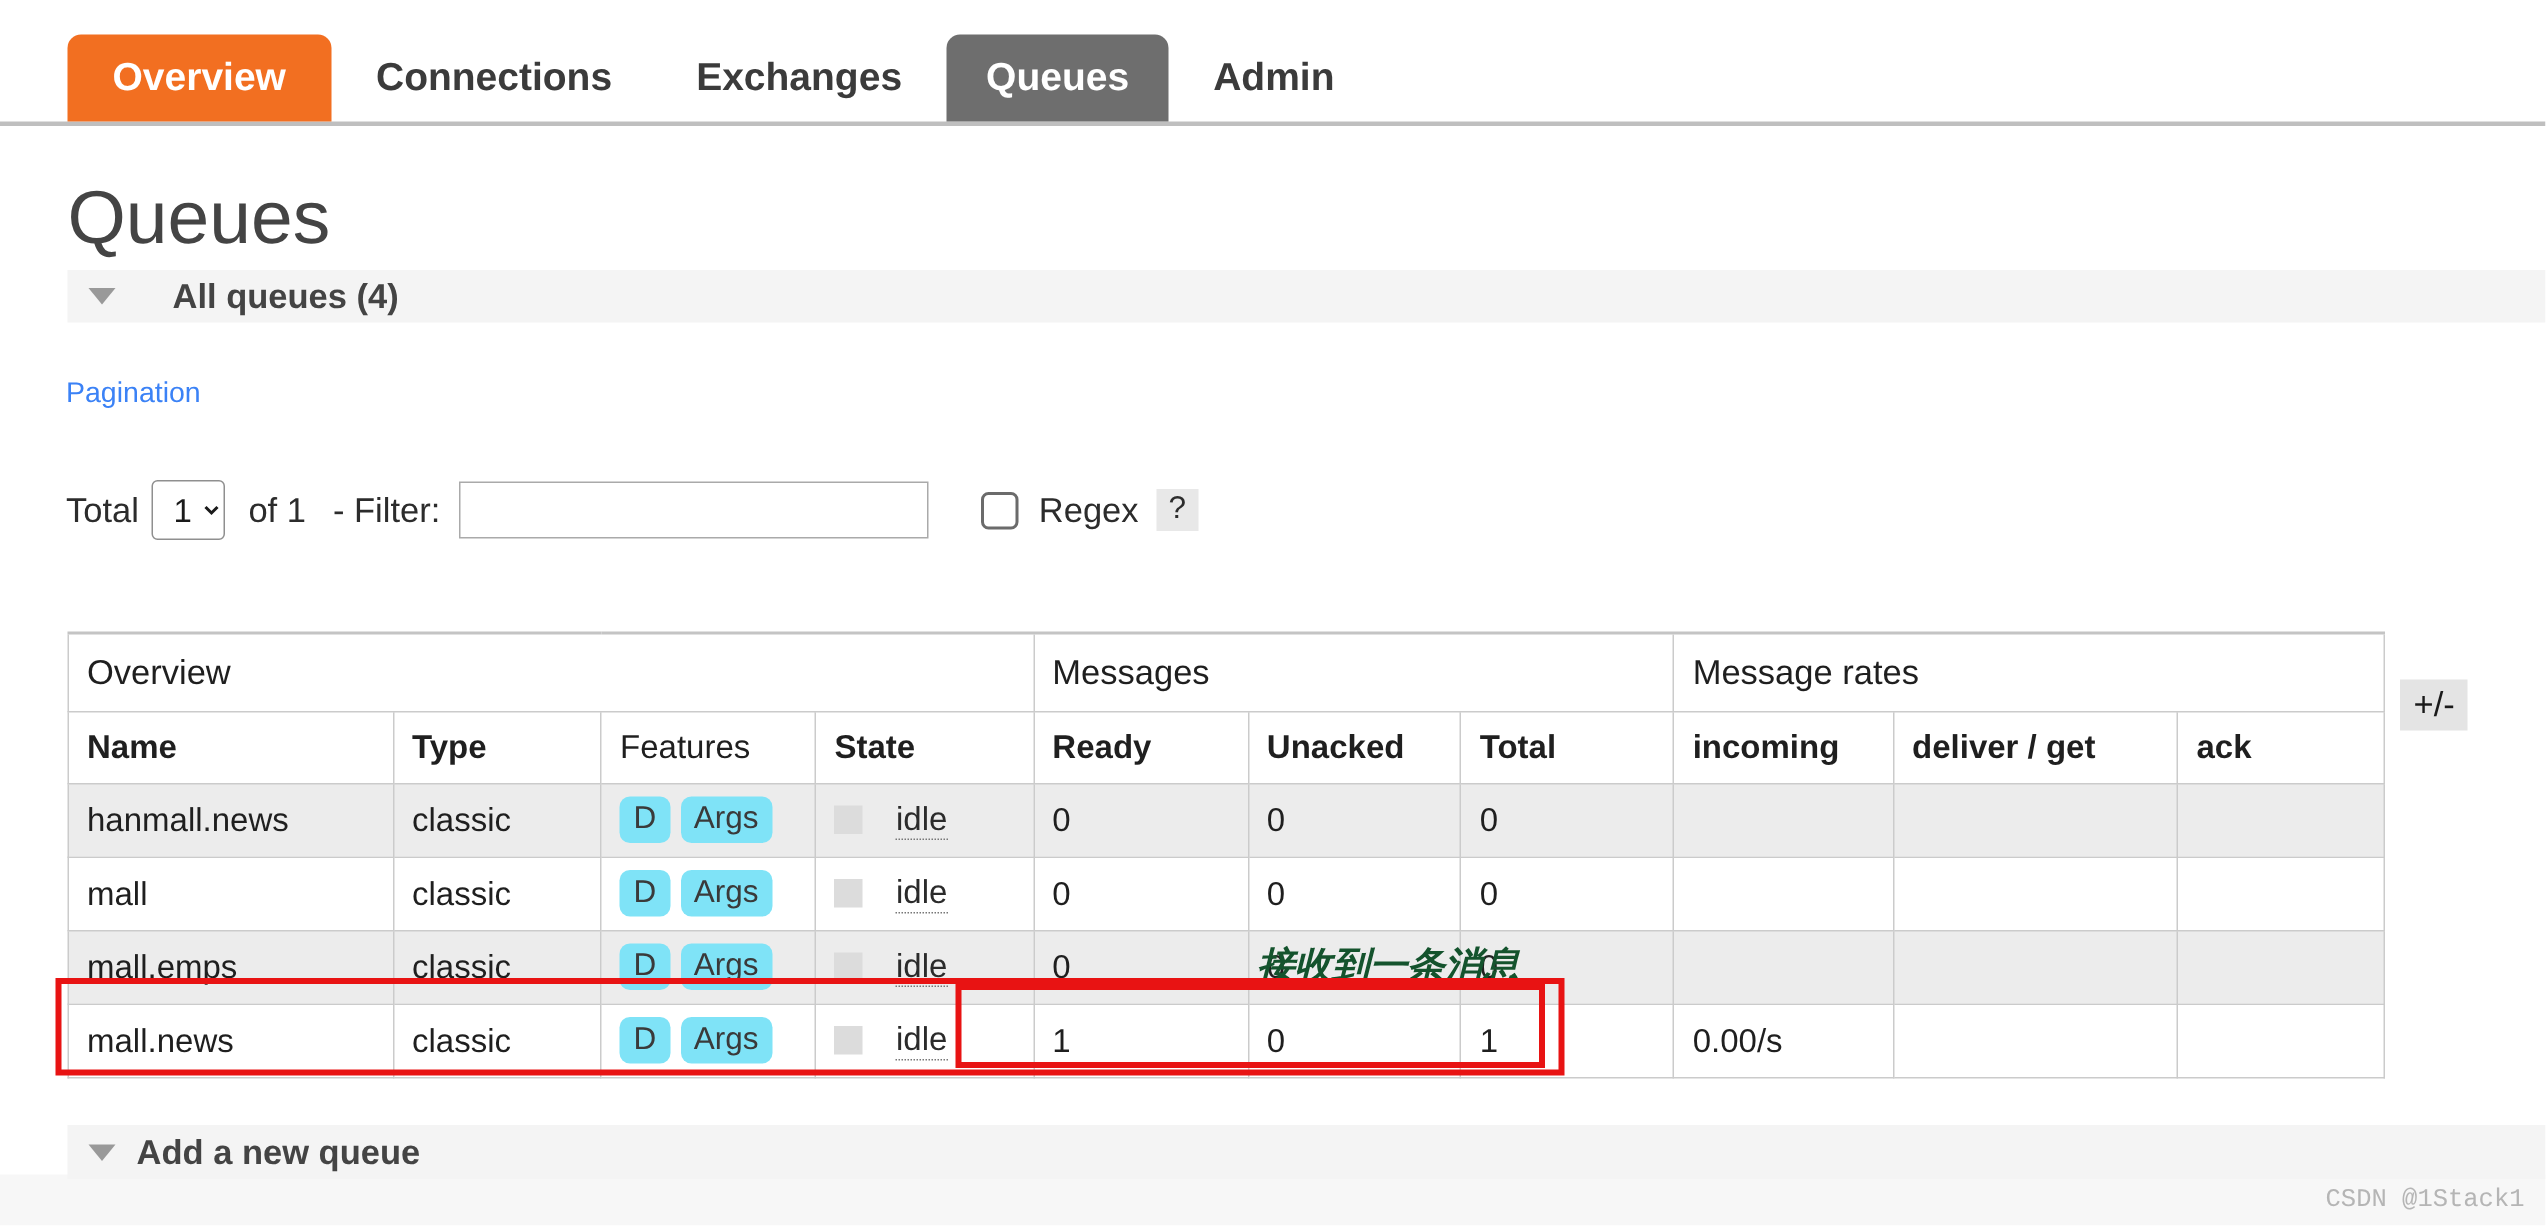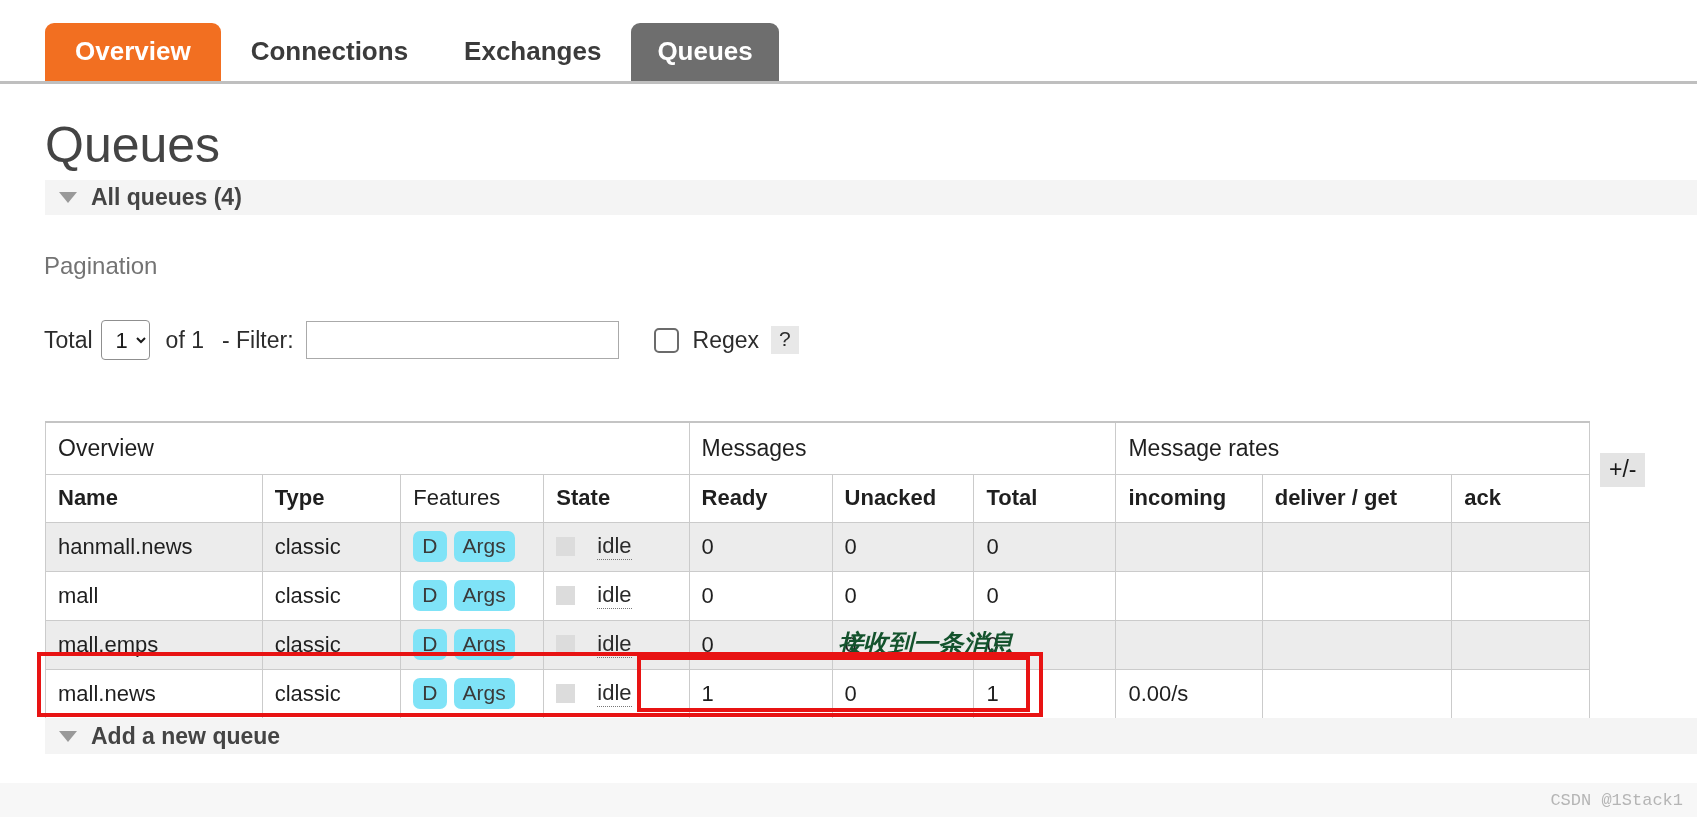--- a/index.html
+++ b/index.html
@@ -52,40 +52,41 @@
   .section-bar {
     position: absolute;
     left: 45px; top: 180px;
     width: 1652px;
     height: 35px;
     background: #f4f4f4;
     display: flex;
     align-items: center;
     padding-left: 14px;
     cursor: pointer;
+    gap: 24px;
   }
   .caret {
     width: 0; height: 0;
     border-left: 9px solid transparent;
     border-right: 9px solid transparent;
     border-top: 11px solid #999999;
     margin-right: 14px;
   }
   .section-title {
     font-size: 23px;
     font-weight: bold;
     color: #444444;
   }
 
   
   .pagination-label {
     position: absolute;
     left: 44px; top: 252px;
-    font-size: 24px;
-    color: #737373;
+    font-size: 19px;
+    color: #3b82f6;
   }
   .filter-row {
     position: absolute;
     left: 44px; top: 318px;
     display: flex;
     align-items: center;
     height: 44px;
   }
   .filter-row .txt { font-size: 23px; color: #2c2c2c; }
   .page-select {
@@ -236,21 +237,21 @@
   .anno-cells {
     position: absolute;
     left: 637px; top: 656px;
     width: 393px; height: 56px;
     border: 4px solid #e81313;
   }
 
   
   .bottom-bar {
     position: absolute;
-    left: 45px; top: 718px;
+    left: 45px; top: 750px;
     width: 1652px;
     height: 36px;
     background: #f4f4f4;
     display: flex;
     align-items: center;
     padding-left: 14px;
     cursor: pointer;
   }
   .bottom-title {
     font-size: 23px; font-weight: bold; color: #444444;
@@ -269,20 +270,21 @@
   }
 </style>
 </head>
 <body>
 
 <div class="tabbar">
   <div class="tab first">Overview</div>
   <div class="tab">Connections</div>
   <div class="tab">Exchanges</div>
   <div class="tab active">Queues</div>
+  <div class="tab">Admin</div>
 </div>
 
 <div class="page-title">Queues</div>
 
 <div class="section-bar">
   <span class="caret"></span>
   <span class="section-title">All queues (4)</span>
 </div>
 
 <div class="pagination-label">Pagination</div>

